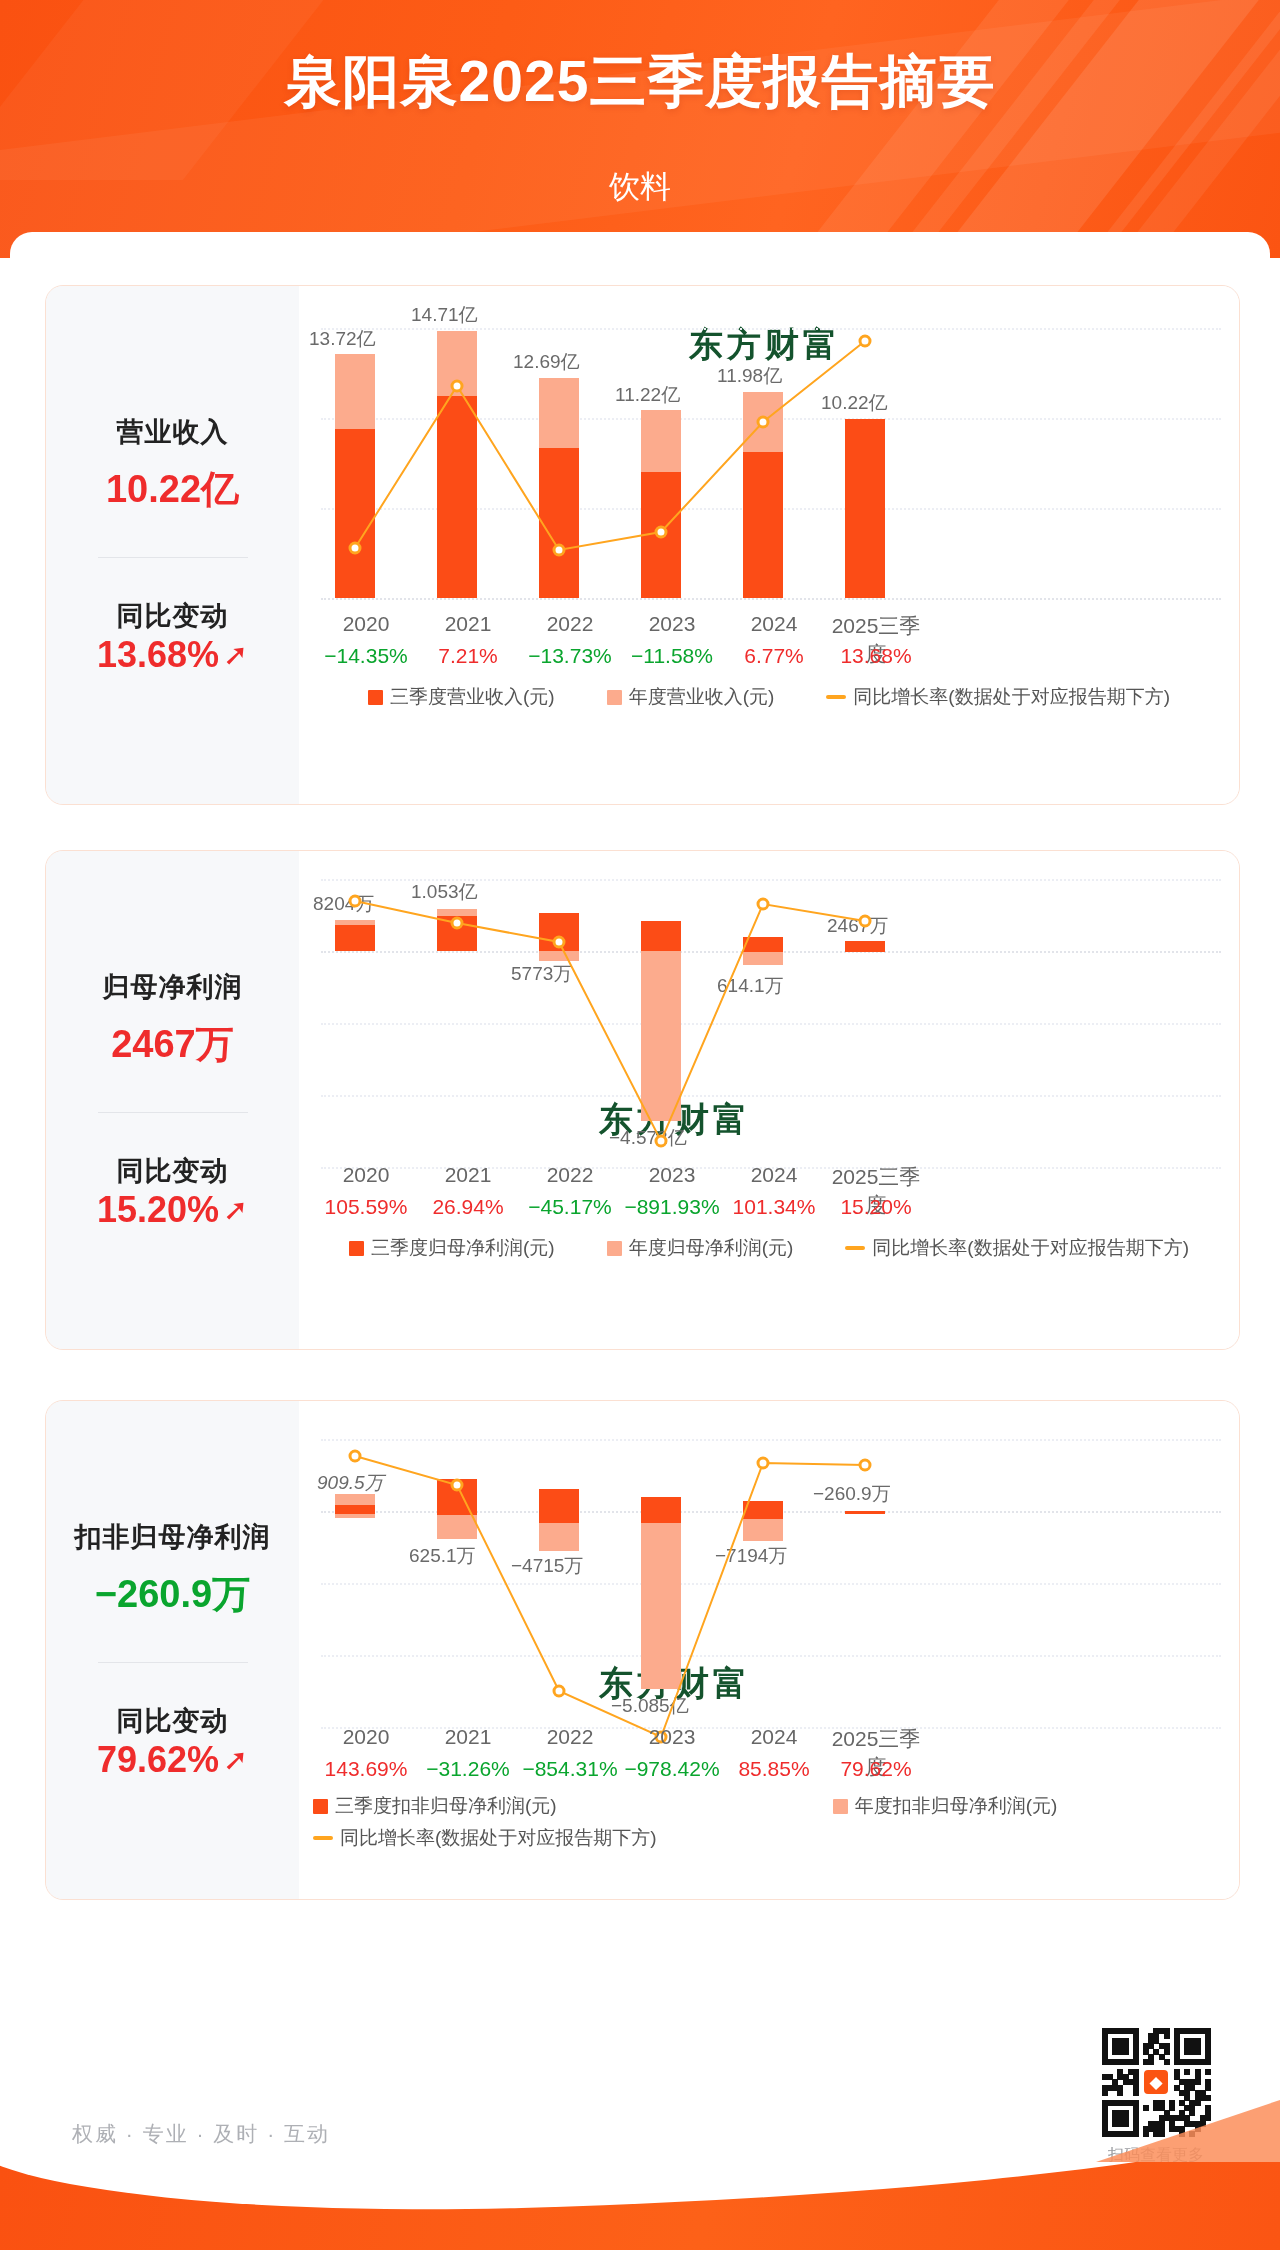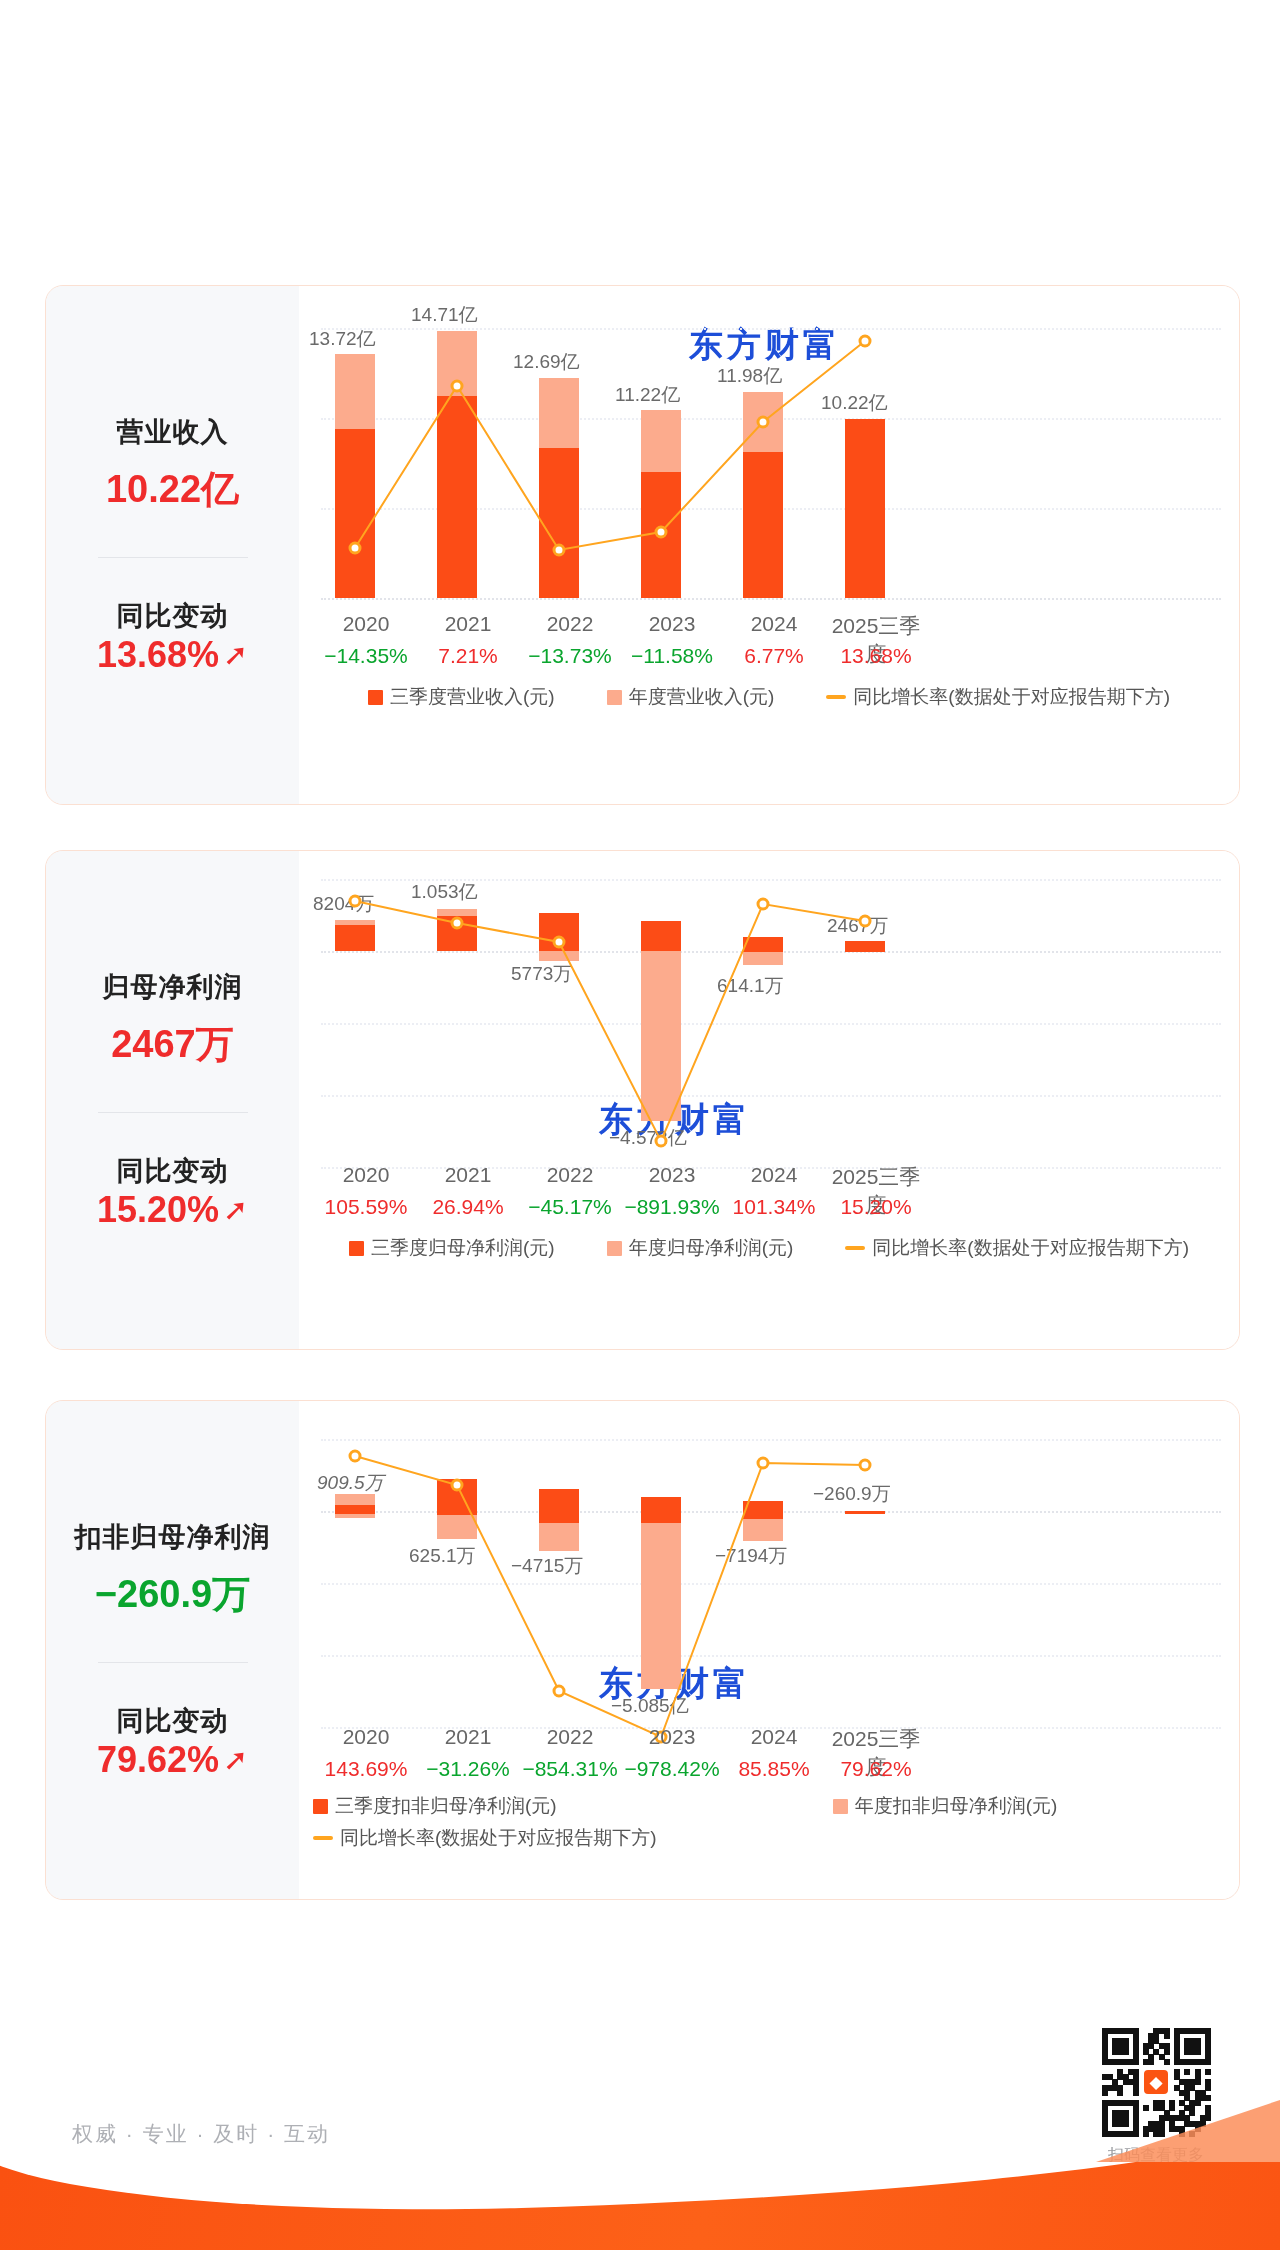--- a/index.html
+++ b/index.html
@@ -68,21 +68,21 @@
   .side-pct { font-size:36px; font-weight:bold; display:flex; align-items:center; }
   .side-pct.up { color:#ef2c2c; }
   .arrow-up {
     display:inline-block; margin-left:4px; color:#ef2c2c;
     font-size:30px; line-height:1;
   }
 
   .panel-chart { flex:1; position:relative; background:#ffffff; }
 
   .wm {
-    position:absolute; font-size:34px; color:#1d4ed8; font-weight:bold;
+    position:absolute; font-size:34px; color:#14532d; font-weight:bold;
     letter-spacing:4px; user-select:none; pointer-events:none; white-space:nowrap;
   }
 
   .grid-line { position:absolute; left:22px; right:18px; height:0;
     border-top:2px dotted #eceef4; }
   .zero-line { position:absolute; left:22px; right:18px; height:0;
     border-top:2px dotted #e2e4ea; }
 
   .bar { position:absolute; width:40px; }
   .bar-year { background:#fcab8d; position:absolute; width:40px; left:0; }
@@ -160,20 +160,31 @@
     position:absolute; right:0; top:2100px; width:0; height:0;
     border-left:190px solid transparent; border-bottom:64px solid #fb8e5a;
     opacity:.85;
   }
 </style>
 </head>
 <body>
 
 <div class="page">
 
+  <div class="header">
+    <div class="hdr-diag"></div>
+    <div class="hdr-stripe s6"></div>
+    <div class="hdr-stripe s1"></div>
+    <div class="hdr-stripe s2"></div>
+    <div class="hdr-stripe s3"></div>
+    <div class="hdr-stripe s4"></div>
+    <div class="hdr-stripe s5"></div>
+    <div class="title">泉阳泉2025三季度报告摘要</div>
+    <div class="subtitle">饮料</div>
+  </div>
 
   <div class="sheet"></div>
 
   <div class="panel" id="panel-revenue">
     <div class="panel-side">
       <div class="side-label">营业收入</div>
       <div class="side-value up">10.22亿</div>
       <div class="side-sep"></div>
       <div class="side-label">同比变动</div>
       <div class="side-pct up">

